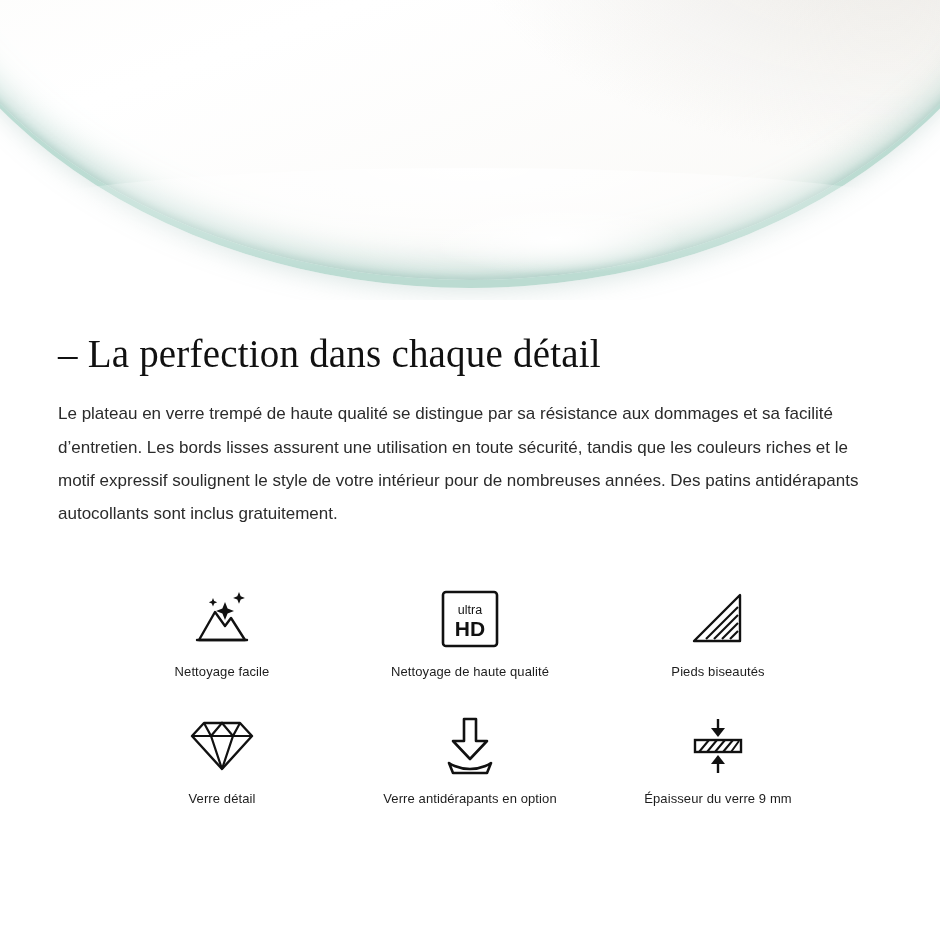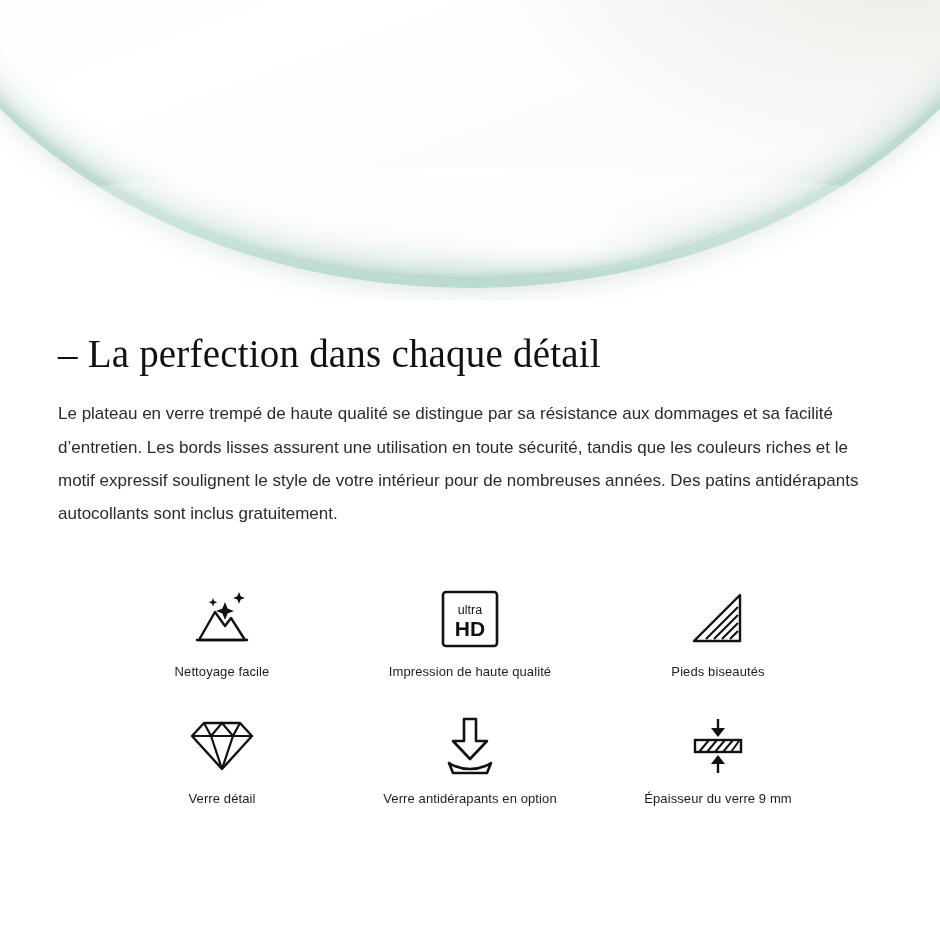--- a/index.html
+++ b/index.html
@@ -170,21 +170,21 @@
     </div>
 
     <div class="feature">
       <div class="feature-icon">
         <svg width="58" height="58" viewBox="0 0 58 58">
           <rect x="2" y="2" width="54" height="54" rx="3" stroke="#111" stroke-width="2.6" fill="none"></rect>
           <text x="29" y="24" text-anchor="middle" font-family="Liberation Sans, sans-serif" font-size="12.5" fill="#111">ultra</text>
           <text x="29" y="46" text-anchor="middle" font-family="Liberation Sans, sans-serif" font-size="21" font-weight="bold" fill="#111">HD</text>
         </svg>
       </div>
-      <div class="feature-label">Impression de haute qualité</div>
+      <div class="feature-label">Nettoyage de haute qualité</div>
     </div>
 
     <div class="feature">
       <div class="feature-icon">
         <svg width="56" height="56" viewBox="0 0 56 56">
           <path d="M50 4 L50 50 L4 50 Z" stroke="#111" stroke-width="2.4" fill="none" stroke-linejoin="round"></path>
           <path d="M24 48 L48 24" stroke="#111" stroke-width="2.2"></path>
           <path d="M32 48 L48 32" stroke="#111" stroke-width="2.2"></path>
           <path d="M40 48 L48 40" stroke="#111" stroke-width="2.2"></path>
           <path d="M16 48 L48 16" stroke="#111" stroke-width="2.2"></path>

